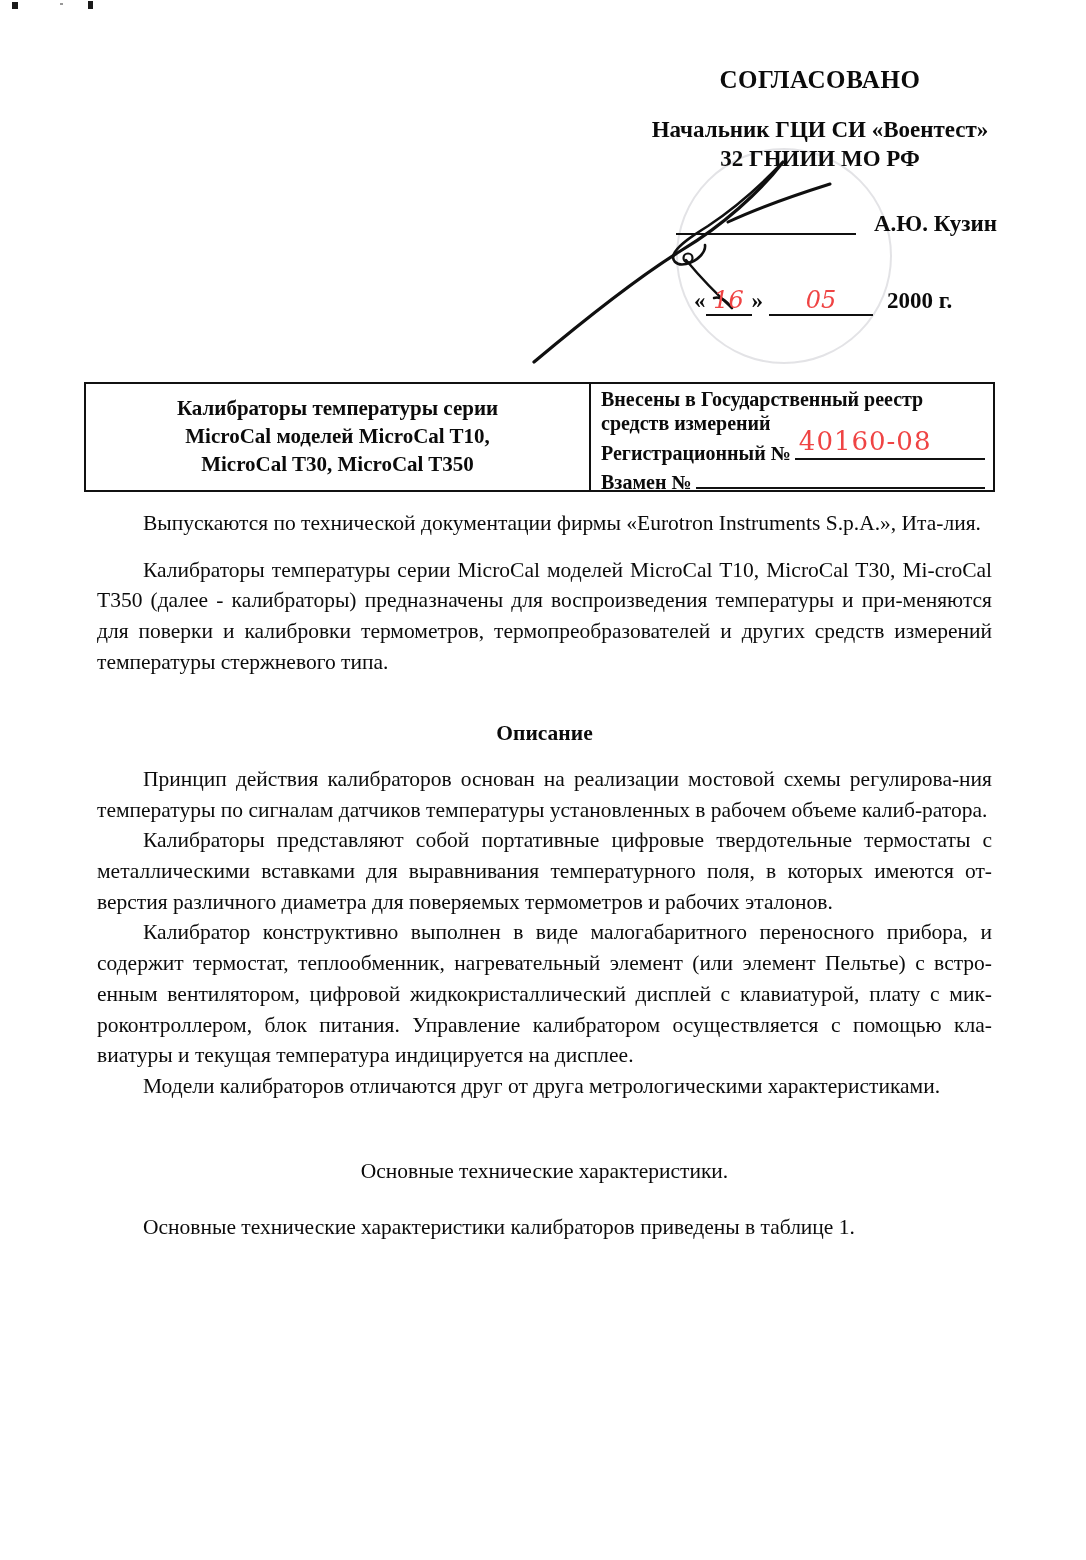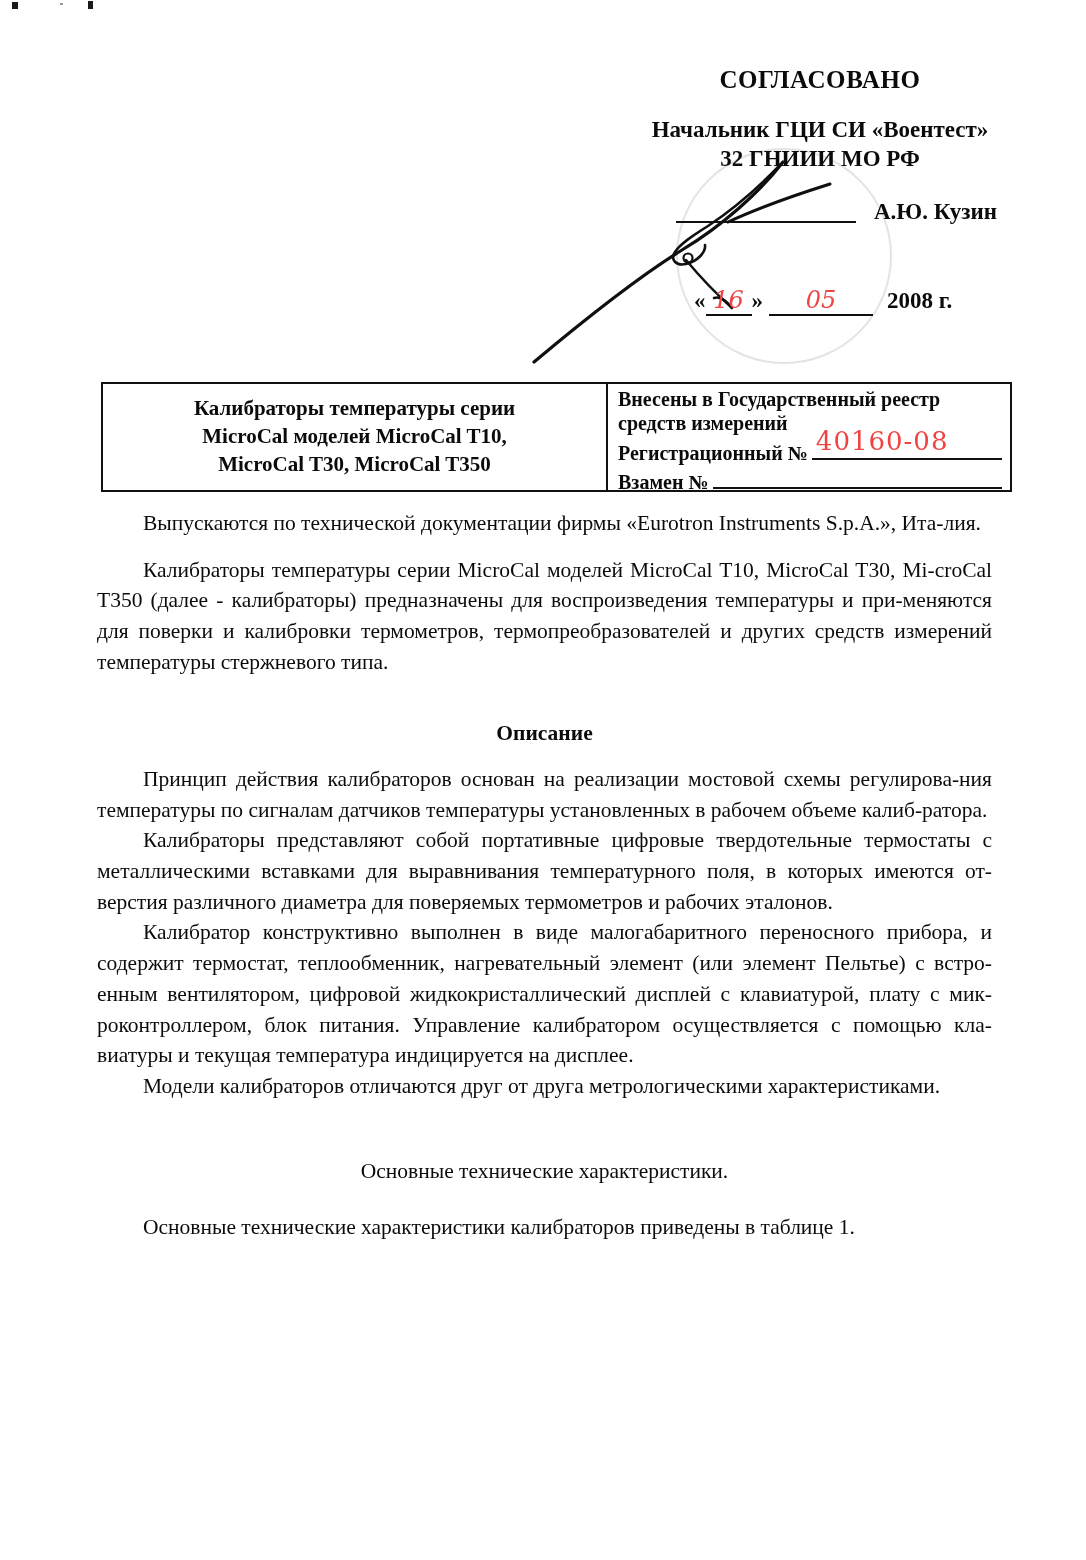--- a/index.html
+++ b/index.html
@@ -46,21 +46,21 @@
     margin-top: 20px;
     font-size: 23px;
     font-weight: bold;
     line-height: 1.28;
   }
 
   
   .sign-row {
     position: absolute;
     left: 676px;
-    top: 200px;
+    top: 212px;
     width: 360px;
     display: flex;
     align-items: flex-end;
   }
   .sign-rule {
     width: 180px;
     border-bottom: 2px solid #101010;
     height: 20px;
   }
   .sign-name {
@@ -112,21 +112,21 @@
     font-size: 24px;
     color: #ef4444;
   }
   .date-day { width: 46px; }
   .date-month { width: 104px; margin: 0 4px 0 6px; }
   .date-year { margin-left: 10px; }
 
   
   .reg-box {
     position: absolute;
-    left: 101px;
+    left: 84px;
     top: 382px;
     width: 911px;
     height: 110px;
     border: 2px solid #111111;
     box-sizing: border-box;
     display: flex;
   }
   .reg-left {
     width: 505px;
     box-sizing: border-box;
@@ -241,21 +241,21 @@
   <div class="sign-row">
     <span class="sign-rule"></span>
     <span class="sign-name">А.Ю. Кузин</span>
   </div>
 
   <div class="date-row">
     <span class="date-q">«</span>
     <span class="date-slot date-day">16</span>
     <span class="date-q">»</span>
     <span class="date-slot date-month">05</span>
-    <span class="date-year">2008 г.</span>
+    <span class="date-year">2000 г.</span>
   </div>
 
   <div class="reg-box">
     <div class="reg-left">
       <div class="reg-left-inner">
         <div>Калибраторы температуры серии</div>
         <div>MicroCal моделей MicroCal T10,</div>
         <div>MicroCal T30, MicroCal T350</div>
       </div>
     </div>

